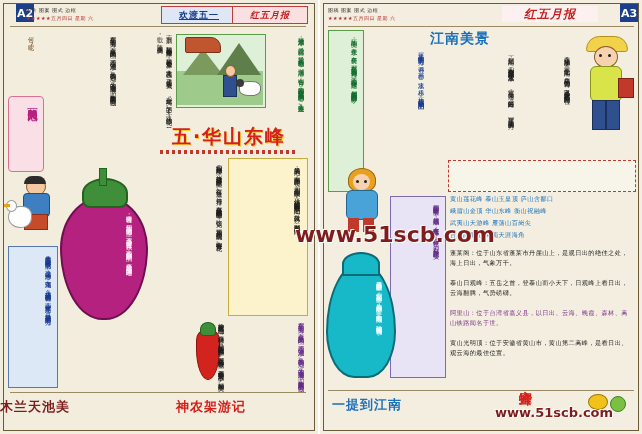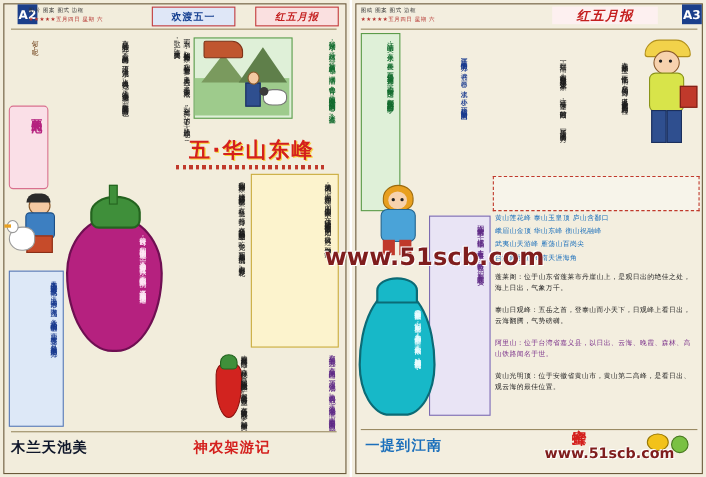--- a/index.html
+++ b/index.html
@@ -76,21 +76,21 @@
 <div class="page">
 
   <div class="sheet sheet-left">
     <div class="border-frame"></div>
 
     <div class="page-badge badge-left">A2</div>
 
     <div class="tiny-head" style="left:26px;top:7px;width:86px;">图片   图案   图式   边框</div>
     <div class="tiny-head" style="left:26px;top:15px;width:110px;color:#b5342f;">★★★★★五月四日   星期  六</div>
 
-    <div class="masthead mh-blue" style="left:138px;top:6px;width:74px;">欢渡五一</div>
+    <div class="masthead mh-blue" style="left:161px;top:6px;width:74px;text-decoration:underline;">欢渡五一</div>
     <div class="masthead mh-red" style="left:232px;top:6px;width:74px;">红五月报</div>
 
     <div class="rule-h" style="left:10px;top:26px;width:296px;"></div>
 
     <div class="vtext" style="left:120px;top:32px;width:54px;height:96px;">五一到了，我和爸爸去姥姥家。我和爸爸坐着车，走上大路去。走了一顿饭大概，“全到此英”的下了车。路边的小花，我看见的是小鸟在唱歌，一路上真美丽。</div>
 
     <div class="vtext brown" style="left:10px;top:32px;width:26px;height:100px;">何 呢?</div>
     <div class="vtext" style="left:38px;top:32px;width:80px;height:102px;">在那遥远的北方，有一座美丽的山峰，山顶上有一池清水，当地人叫它天池。天池的水清澈见底，四季变换着不同的颜色。</div>
 
     <div class="tintbox tint-pink" style="left:8px;top:96px;width:34px;height:74px;border-radius:4px;"></div>
@@ -132,41 +132,42 @@
     <div class="vtext" style="left:150px;top:160px;width:74px;height:150px;">我们来到姥姥家，姥姥做了好多好吃的菜，有红烧鱼、炖排骨，还有我最爱吃的糖醋里脊。吃完饭，我和表弟一起去后山玩，山上有很多野花。</div>
     <div class="tintbox tint-yellow" style="left:228px;top:158px;width:78px;height:156px;"></div>
     <div class="vtext" style="left:232px;top:162px;width:70px;height:148px;">清晨的天池，湖面平静如镜，四周青山倒映水中，仿佛一块碧绿的翡翠镶嵌在群山之间。微风吹过，湖面泛起层层涟漪。</div>
 
     <div class="tintbox tint-blue" style="left:8px;top:246px;width:48px;height:140px;"></div>
     <div class="vtext blue" style="left:11px;top:250px;width:42px;height:132px;">木兰天池位于武汉市黄陂区北部，这里山清水秀，瀑布飞泻，一条小溪从山顶蜿蜒而下，两岸树木葱茏，是避暑纳凉的好地方。</div>
 
     <div class="vtext" style="left:150px;top:318px;width:76px;height:74px;">神农架林区群山连绵，森林茂密，是我国重要的自然保护区。那里有珍稀的金丝猴，还有传说中的野人故事，神秘而美丽。</div>
     <div class="vtext purple" style="left:228px;top:318px;width:78px;height:74px;">在那遥远的北方，有一座美丽的山峰，山顶上有一池清水，当地人叫它天池。天池的水清澈见底，四季变换着不同的颜色。</div>
 
-    <div class="title-mid" style="left:10px;top:398px;color:#0f172a;">木兰天池美</div>
+    <div class="title-mid" style="left:0;top:398px;color:#7f1d1d;">木兰天池美</div>
     <div class="title-mid" style="left:176px;top:398px;color:#d4201d;">神农架游记</div>
     <div class="rule-h" style="left:10px;top:392px;width:296px;"></div>
   </div>
 
   <div class="sheet-gap"></div>
 
   <div class="sheet sheet-right">
     <div class="border-frame"></div>
 
     <div class="page-badge badge-right">A3</div>
 
     <div class="tiny-head" style="left:8px;top:7px;width:86px;">图稿   图案   图式   边框</div>
     <div class="tiny-head" style="left:8px;top:15px;width:110px;color:#b5342f;">★★★★★五月四日   星期  六</div>
 
     <div class="masthead mh-red" style="left:182px;top:6px;width:96px;font-size:12px;color:#c41f1f;background:#fdf0f0;border:none;">红五月报</div>
     <div class="rule-h" style="left:8px;top:26px;width:306px;"></div>
 
     <div class="tintbox tint-green" style="left:8px;top:30px;width:34px;height:160px;"></div>
     <div class="vtext green" style="left:11px;top:34px;width:28px;height:152px;">江南的美，美在水，美在桥，美在那一份温婉与诗意。无论何时来到这里，都能找到属于自己的那份宁静。</div>
 
+    <div class="title-mid" style="left:110px;top:30px;width:96px;color:#1b6fbb;font-size:14px;">江南美景</div>
 
     <div class="vtext blue" style="left:46px;top:48px;width:60px;height:92px;">江南是一个多情的地方，诗书、画卷、流水、小桥，构成了一幅幅动人的画面。</div>
     <div class="vtext" style="left:108px;top:52px;width:88px;height:92px;">一提到江南，人们首先想到的就是小桥流水人家。“江南可采莲，莲叶何田田”，写尽了江南水乡的灵秀。</div>
     <div class="vtext" style="left:198px;top:52px;width:54px;height:92px;">春来江水绿如蓝，能不忆江南？白居易的这句诗，道出了多少游子对江南的眷恋与向往。</div>
 
     <div style="position:absolute;left:254px;top:30px;width:62px;height:120px;">
       <div style="position:absolute;left:12px;top:6px;width:40px;height:14px;background:#f2d24a;border:1px solid #b2901c;border-radius:20px 20px 4px 4px;"></div>
       <div style="position:absolute;left:20px;top:16px;width:22px;height:20px;background:#f7d2ae;border:1px solid #8a5a2b;border-radius:50%;"></div>
       <div style="position:absolute;left:25px;top:24px;width:3px;height:3px;background:#222;border-radius:50%;"></div>
       <div style="position:absolute;left:34px;top:24px;width:3px;height:3px;background:#222;border-radius:50%;"></div>

